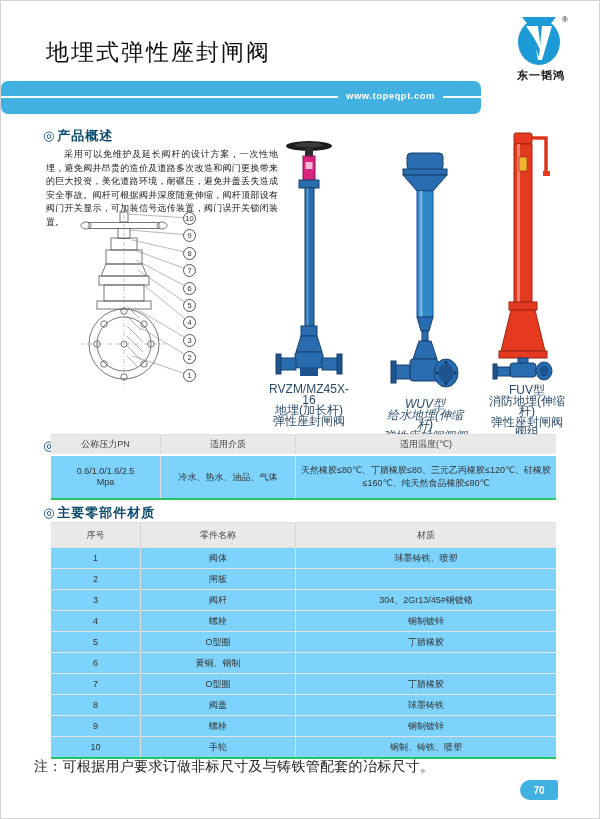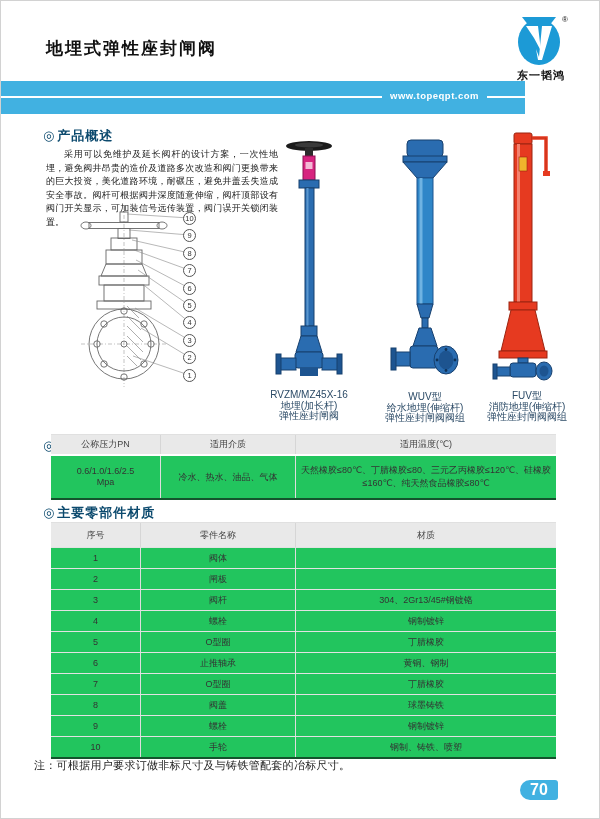--- a/index.html
+++ b/index.html
@@ -1,63 +1,63 @@
 <!DOCTYPE html>
 <html><head>
 <meta charset="utf-8">
 <style>
   * { margin:0; padding:0; box-sizing:border-box; }
   html,body { background:#fff; }
   body { font-family:"Liberation Sans","DejaVu Sans",sans-serif; color:#222; }
   .page { position:relative; width:600px; height:819px; background:#fff; border:1px solid #d2d2d2; overflow:hidden; }
 
   
-  .page-title { position:absolute; left:45px; top:36px; font-size:17px; font-weight:bold; letter-spacing:2px; color:#101010; }
+  .page-title { position:absolute; left:45px; top:36px; font-size:23px; font-weight:normal; letter-spacing:2px; color:#101010; }
   .logo { position:absolute; left:495px; top:12px; width:90px; text-align:center; }
   .logo svg { display:block; margin:0 auto; }
   .brand-name { font-size:11px; font-weight:bold; letter-spacing:1px; color:#111; margin-top:1px; }
 
   
-  .banner { position:absolute; left:0; top:80px; width:524px; height:33px; background:#41b1e1; }
+  .banner { position:absolute; left:0; top:80px; width:480px; height:33px; background:#41b1e1;border-radius:7px; }
   .banner-line { position:absolute; left:0; top:15px; width:100%; height:1.5px; background:#ffffff; }
   .banner-url { position:absolute; right:38px; top:9px; background:#41b1e1; padding:0 8px; color:#fff; font-size:9.5px; font-weight:bold; letter-spacing:.5px; }
 
   
   .sec-title { position:absolute; font-size:13px; font-weight:bold; color:#0c4a6e; letter-spacing:1px; }
   .sec-title .bullet { font-weight:normal; margin-right:2px; }
 
   
   .overview-text { position:absolute; left:45px; top:147px; width:232px; font-size:9px; line-height:13.5px; text-align:justify; text-indent:2em; color:#222; }
 
   
   .diagram { position:absolute; left:58px; top:203px; width:155px; height:185px; }
   .callout { position:absolute; left:124px; width:13px; height:13px; border:1px solid #555; border-radius:50%; font-size:7.5px; line-height:11px; text-align:center; color:#333; background:#fff; }
 
   
   .product { position:absolute; text-align:center; }
-  .product .caption { margin-top:6px; font-size:10px; line-height:10.5px; color:#2b4a66; }
-
-  
-  .tbl { position:absolute; left:50px; width:505px; border-top:1px solid #e0e0e0; border-bottom:2px solid #14532d; background:#22c55e; }
+  .product .caption { margin-top:0; font-size:12px; line-height:10.5px; color:#2b4a66; }
+
+  
+  .tbl { position:absolute; left:50px; width:505px; border-top:1px solid #e0e0e0; border-bottom:2px solid #22c55e; background:#7dd3fc; }
   .trow { display:grid; align-items:center; text-align:center; font-size:9px; color:#333; }
   .thead { background:#e9e9e9; color:#444; }
   .t1 .trow { grid-template-columns:110px 135px 1fr; }
   .t1 .thead { height:19px; }
   .t1 .tbody { height:44px; border-top:2px solid #fff; }
   .t2 .trow { grid-template-columns:90px 155px 1fr; }
   .t2 .thead { height:24px; }
   .t2 .tbody { height:21px; border-top:1px solid #e2e2e2; }
   .trow > div { height:100%; display:flex; align-items:center; justify-content:center; padding:0 4px; }
   .trow > div:nth-child(1), .trow > div:nth-child(2) { border-right:1px solid #ddd; }
   .thead > div { border-right-color:#d6d6d6 !important; }
   .pressure-cell { flex-direction:column; line-height:11px; }
 
-  .note { position:absolute; left:33px; top:757px; font-size:11px; color:#222; letter-spacing:.3px; }
-
-  .page-badge { position:absolute; left:519px; top:779px; width:38px; height:20px; background:#41b1e1; border-radius:10px 3px 3px 10px; color:#fff; font-size:16px; font-weight:bold; display:flex; align-items:center; justify-content:center; }
+  .note { position:absolute; left:33px; top:757px; font-size:14px; color:#222; letter-spacing:.3px; }
+
+  .page-badge { position:absolute; left:519px; top:779px; width:38px; height:20px; background:#41b1e1; border-radius:10px 3px 3px 10px; color:#fff; font-size:10px; font-weight:bold; display:flex; align-items:center; justify-content:center; }
 </style>
 </head>
 <body>
 
 <div class="page">
 
   <div class="page-title">地埋式弹性座封闸阀</div>
   <div class="logo">
     <svg width="58" height="54" viewBox="0 0 58 54">
       <ellipse cx="27" cy="29" rx="21" ry="23" fill="#1c9ad6"></ellipse>
@@ -161,21 +161,21 @@
       <rect x="63" y="218" width="5" height="20" fill="#1d5490" stroke="#17406e" stroke-width="1"></rect>
       <rect x="26" y="232" width="18" height="8" fill="#1d5490"></rect>
     </svg>
     <div class="caption">
       <div>RVZM/MZ45X-16</div>
       <div>地埋(加长杆)</div>
       <div>弹性座封闸阀</div>
     </div>
   </div>
 
-  <div class="product" style="left:382px; top:135px; width:84px;">
+  <div class="product" style="left:382px; top:148px; width:84px;font-style:italic;">
     <svg width="80" height="246" viewBox="0 0 80 246">
       <rect x="22" y="4" width="36" height="17" rx="4" fill="#2a6cb0" stroke="#17406e" stroke-width="1"></rect>
       <rect x="18" y="20" width="44" height="6" fill="#2a6cb0" stroke="#17406e" stroke-width="1"></rect>
       <polygon points="18,26 62,26 48,42 32,42" fill="#2a6cb0" stroke="#17406e" stroke-width="1"></polygon>
       <rect x="32" y="42" width="16" height="126" fill="#2f86c8" stroke="#1d5490" stroke-width="1"></rect>
       <rect x="34.5" y="42" width="3" height="126" fill="#6fb3e2"></rect>
       <polygon points="32,168 48,168 44,182 36,182" fill="#2a6cb0" stroke="#17406e" stroke-width="1"></polygon>
       <rect x="37" y="182" width="6" height="10" fill="#2a6cb0" stroke="#17406e" stroke-width="1"></rect>
       <polygon points="34,192 46,192 52,210 28,210" fill="#2a6cb0" stroke="#17406e" stroke-width="1"></polygon>
       <rect x="25" y="210" width="28" height="22" rx="3" fill="#2a6cb0" stroke="#17406e" stroke-width="1"></rect>
@@ -245,20 +245,21 @@
   </div>
   <div class="tbl t2" style="top:521px;">
     <div class="trow thead">
       <div>序号</div>
       <div>零件名称</div>
       <div>材质</div>
     </div>
     <div class="trow tbody">
       <div>1</div>
       <div>阀体</div>
+      <div>球墨铸铁、喷塑</div>
     </div>
     <div class="trow tbody">
       <div>2</div>
       <div>闸板</div>
     </div>
     <div class="trow tbody">
       <div>3</div>
       <div>阀杆</div>
       <div>304、2Gr13/45#钢镀铬</div>
     </div>
@@ -267,21 +268,20 @@
       <div>螺栓</div>
       <div>钢制镀锌</div>
     </div>
     <div class="trow tbody">
       <div>5</div>
       <div>O型圈</div>
       <div>丁腈橡胶</div>
     </div>
     <div class="trow tbody">
       <div>6</div>
-      <div>止推轴承</div>
       <div>黄铜、钢制</div>
     </div>
     <div class="trow tbody">
       <div>7</div>
       <div>O型圈</div>
       <div>丁腈橡胶</div>
     </div>
     <div class="trow tbody">
       <div>8</div>
       <div>阀盖</div>

